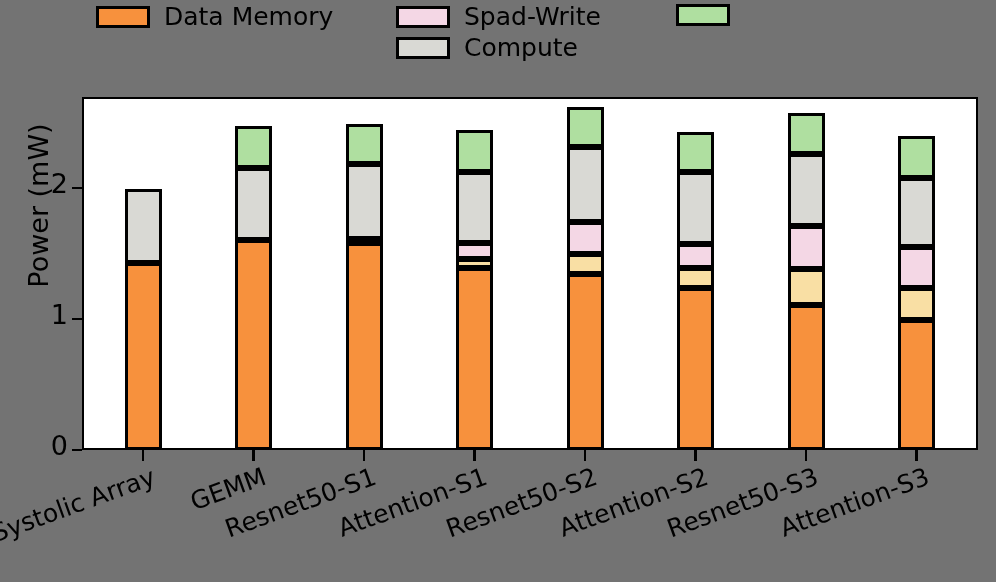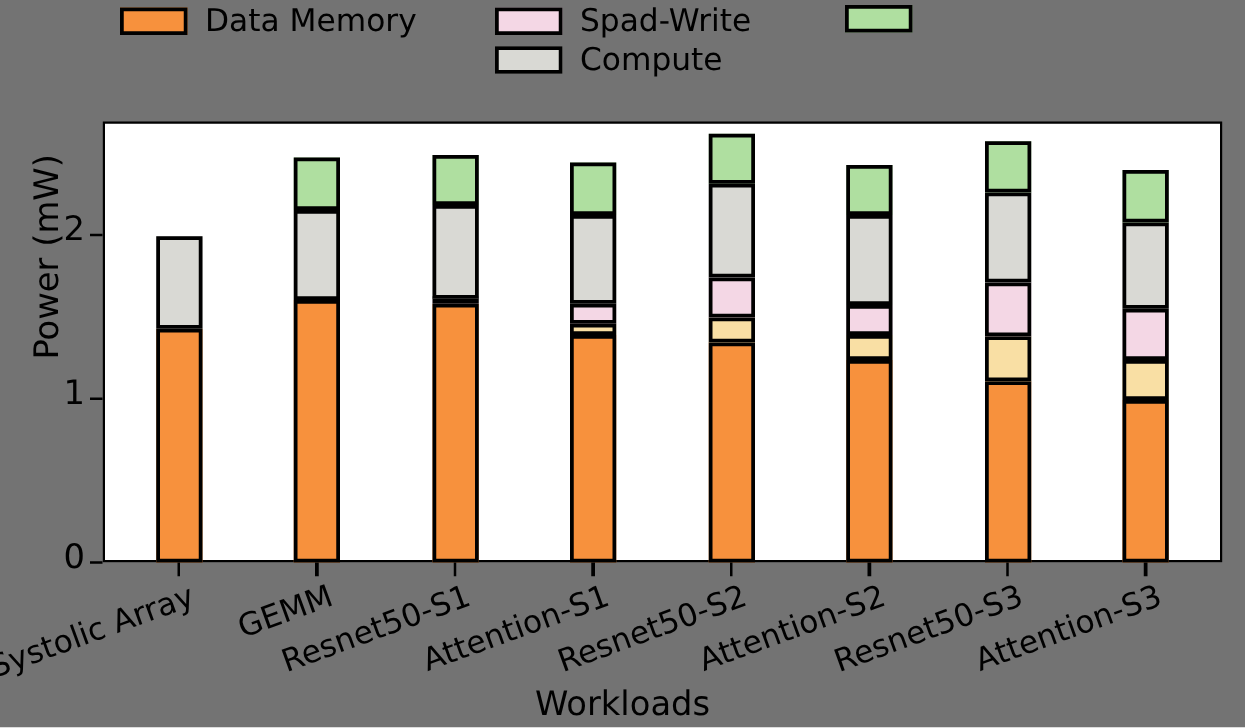--- a/index.html
+++ b/index.html
@@ -228,15 +228,14 @@
       <div class="x-tick-label" style="left: 385px; width: 206px;">Resnet50-S2</div>
       <div class="x-tick-mark" style="left: 694.25px;"></div>
       <div class="x-tick-label" style="left: 495.5px; width: 206px;">Attention-S2</div>
       <div class="x-tick-mark" style="left: 804.75px;"></div>
       <div class="x-tick-label" style="left: 606px; width: 206px;">Resnet50-S3</div>
       <div class="x-tick-mark" style="left: 915.25px;"></div>
       <div class="x-tick-label" style="left: 716.5px; width: 206px;">Attention-S3</div>
     </div>
 
   <div id="ylabel">Power (mW)</div>
-  <div id="xlabel">Workloads</div>
 
 </div>
 
 </body></html>

